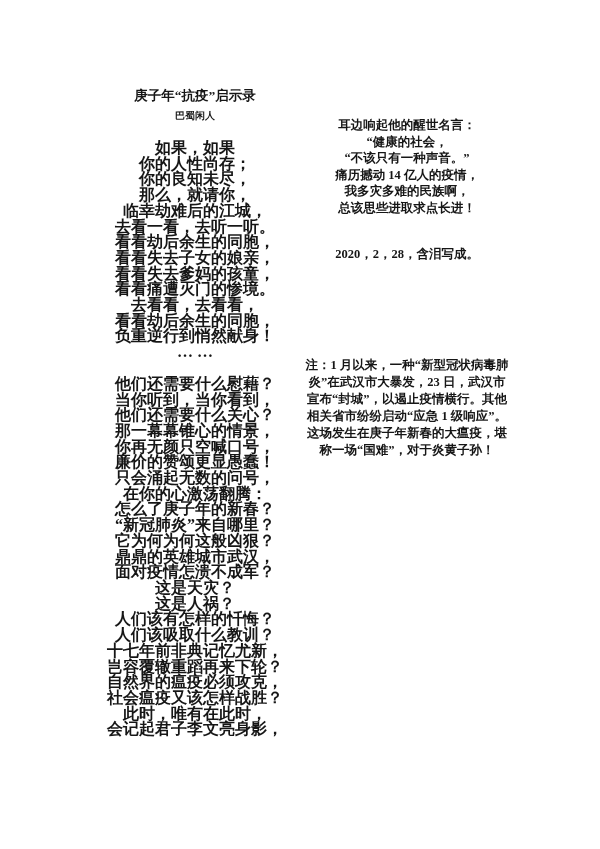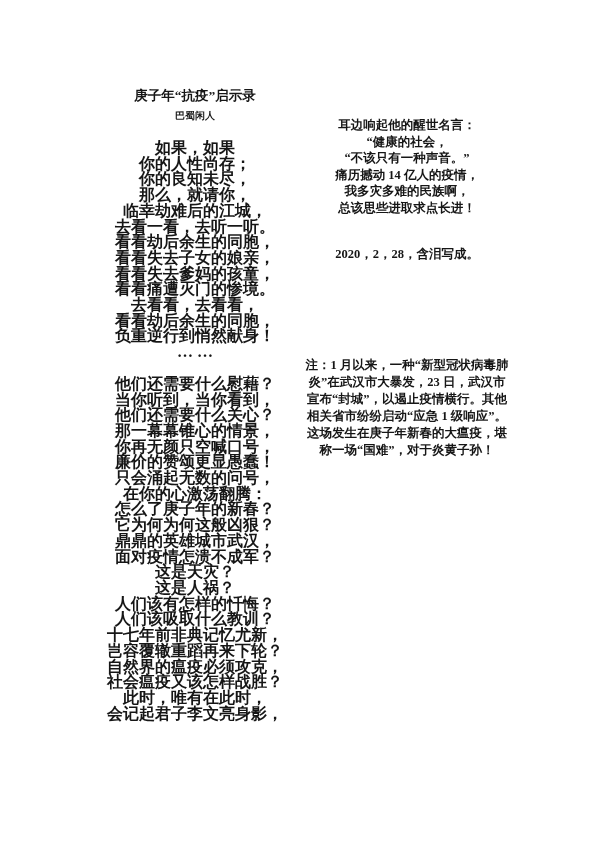--- a/index.html
+++ b/index.html
@@ -98,20 +98,21 @@
     <div class="stanza">
         <div class="poem-line">他们还需要什么慰藉？</div>
         <div class="poem-line">当你听到，当你看到，</div>
         <div class="poem-line">他们还需要什么关心？</div>
         <div class="poem-line">那一幕幕锥心的情景，</div>
         <div class="poem-line">你再无颜只空喊口号，</div>
         <div class="poem-line">廉价的赞颂更显愚蠢！</div>
         <div class="poem-line">只会涌起无数的问号，</div>
         <div class="poem-line">在你的心激荡翻腾：</div>
         <div class="poem-line">怎么了庚子年的新春？</div>
+        <div class="poem-line">“新冠肺炎”来自哪里？</div>
         <div class="poem-line">它为何为何这般凶狠？</div>
         <div class="poem-line">鼎鼎的英雄城市武汉，</div>
         <div class="poem-line">面对疫情怎溃不成军？</div>
         <div class="poem-line">这是天灾？</div>
         <div class="poem-line">这是人祸？</div>
         <div class="poem-line">人们该有怎样的忏悔？</div>
         <div class="poem-line">人们该吸取什么教训？</div>
         <div class="poem-line">十七年前非典记忆尤新，</div>
         <div class="poem-line">岂容覆辙重蹈再来下轮？</div>
         <div class="poem-line">自然界的瘟疫必须攻克，</div>

